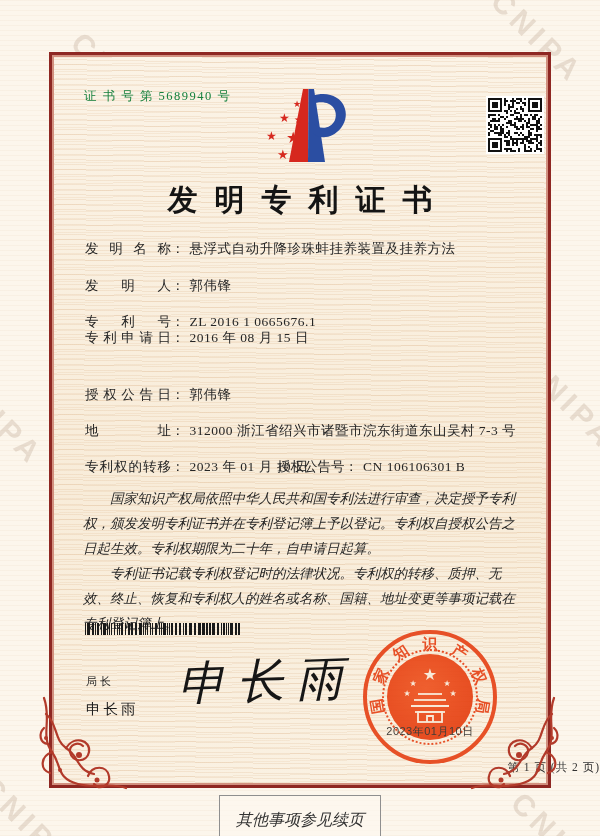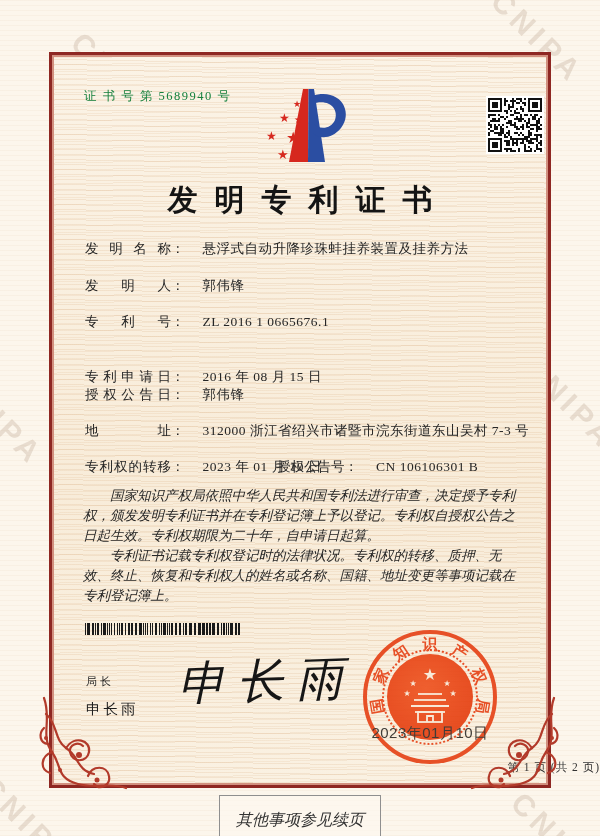--- a/index.html
+++ b/index.html
@@ -40,42 +40,42 @@
   
   .qr{position:absolute;left:486px;top:96px;width:58px;height:58px;background:#fff;padding:2px;box-sizing:border-box;}
   .title{
     position:absolute;left:0;right:0;top:165px;text-align:center;
     font-size:30px;font-weight:bold;letter-spacing:17px;text-indent:17px;color:#141414;margin-top:15px;
   }
   
   .frow{position:absolute;left:85px;width:450px;font-size:13.5px;color:#262626;white-space:nowrap;}
   .flabel{display:inline-block;width:86px;text-align:justify;text-align-last:justify;vertical-align:bottom;}
   .fcolon{display:inline-block;margin-right:5px;}
-  .fvalue{letter-spacing:0.5px;margin-left:13px;}
+  .fvalue{letter-spacing:0.5px;}
   .fgroup2{position:absolute;left:192px;top:0;}
   .fgroup2 .flabel{width:auto;text-align-last:auto;}
   
-  .body-text{position:absolute;left:83px;top:486px;width:438px;font-size:13.5px;line-height:20px;font-style:italic;color:#262626;}
+  .body-text{position:absolute;left:83px;top:486px;width:438px;font-size:13.5px;line-height:25px;font-style:italic;color:#262626;}
   .body-text p{margin:0;text-indent:2em;}
   
   .barcode{position:absolute;left:85px;top:621px;width:156px;height:12px;}
   
   .director-title{position:absolute;left:86px;top:674px;font-family:"Liberation Sans",sans-serif;font-size:11px;letter-spacing:3px;color:#1d1d1d;}
   .director-name{position:absolute;left:86px;top:700px;font-family:"Liberation Sans",sans-serif;font-size:14.5px;letter-spacing:3px;color:#1d1d1d;}
   .signature{
     position:absolute;left:178px;top:650px;font-size:47px;font-style:italic;
     letter-spacing:12px;color:#161616;transform:rotate(-2deg);white-space:nowrap;
   }
   
   .seal{position:absolute;left:363px;top:630px;width:134px;height:134px;opacity:0.93;}
   .seal-ring{position:absolute;inset:0;border:4.5px solid #e6451a;border-radius:50%;box-sizing:border-box;}
   .seal-dots{position:absolute;left:19px;top:19px;width:96px;height:96px;border:2px dotted #e6451a;border-radius:50%;box-sizing:border-box;}
   .seal-emblem{position:absolute;left:24px;top:24px;width:86px;height:86px;border-radius:50%;background:radial-gradient(circle at 45% 40%,#ef5522,#e23a0e);}
   .seal-char{position:absolute;left:50%;top:50%;font-size:15px;font-weight:bold;color:#e6451a;font-family:"Liberation Serif",serif;}
-  .seal-date{position:absolute;left:0;width:100%;top:94px;text-align:center;font-size:15px;color:#33302c;letter-spacing:0.5px;font-family:"Liberation Sans",sans-serif;}
+  .seal-date{position:absolute;left:0;width:100%;top:94px;text-align:center;font-size:11px;color:#33302c;letter-spacing:0.5px;font-family:"Liberation Sans",sans-serif;}
   
   .page-info{position:absolute;left:0;right:0;top:760px;text-align:right;font-size:11.5px;letter-spacing:1px;color:#333;}
   .foot-note{
     position:absolute;left:50%;top:795px;transform:translateX(-50%);
     border:1px solid #8f8f8f;padding:14px 16px;font-size:16px;font-style:italic;color:#333;white-space:nowrap;
     background:rgba(253,248,240,0.6);
   }
   
   .ornament{position:absolute;width:112px;height:112px;z-index:4;}
   .orn-left{left:34px;top:684px;}
@@ -376,21 +376,21 @@
 
     <div class="frow" style="top:240px">
       <span class="flabel">发明名称</span><span class="fcolon">：</span><span class="fvalue">悬浮式自动升降珍珠蚌挂养装置及挂养方法</span>
     </div>
     <div class="frow" style="top:277px">
       <span class="flabel">发明人</span><span class="fcolon">：</span><span class="fvalue">郭伟锋</span>
     </div>
     <div class="frow" style="top:313px">
       <span class="flabel">专利号</span><span class="fcolon">：</span><span class="fvalue">ZL 2016 1 0665676.1</span>
     </div>
-    <div class="frow" style="top:368px">
+    <div class="frow" style="top:329px">
       <span class="flabel">专利申请日</span><span class="fcolon">：</span><span class="fvalue">2016 年 08 月 15 日</span>
     </div>
     <div class="frow" style="top:386px">
       <span class="flabel">授权公告日</span><span class="fcolon">：</span><span class="fvalue">郭伟锋</span>
     </div>
     <div class="frow" style="top:422px">
       <span class="flabel">地址</span><span class="fcolon">：</span><span class="fvalue">312000 浙江省绍兴市诸暨市浣东街道东山吴村 7-3 号</span>
     </div>
     <div class="frow" style="top:458px">
       <span class="flabel">专利权的转移</span><span class="fcolon">：</span><span class="fvalue">2023 年 01 月 10 日</span>

